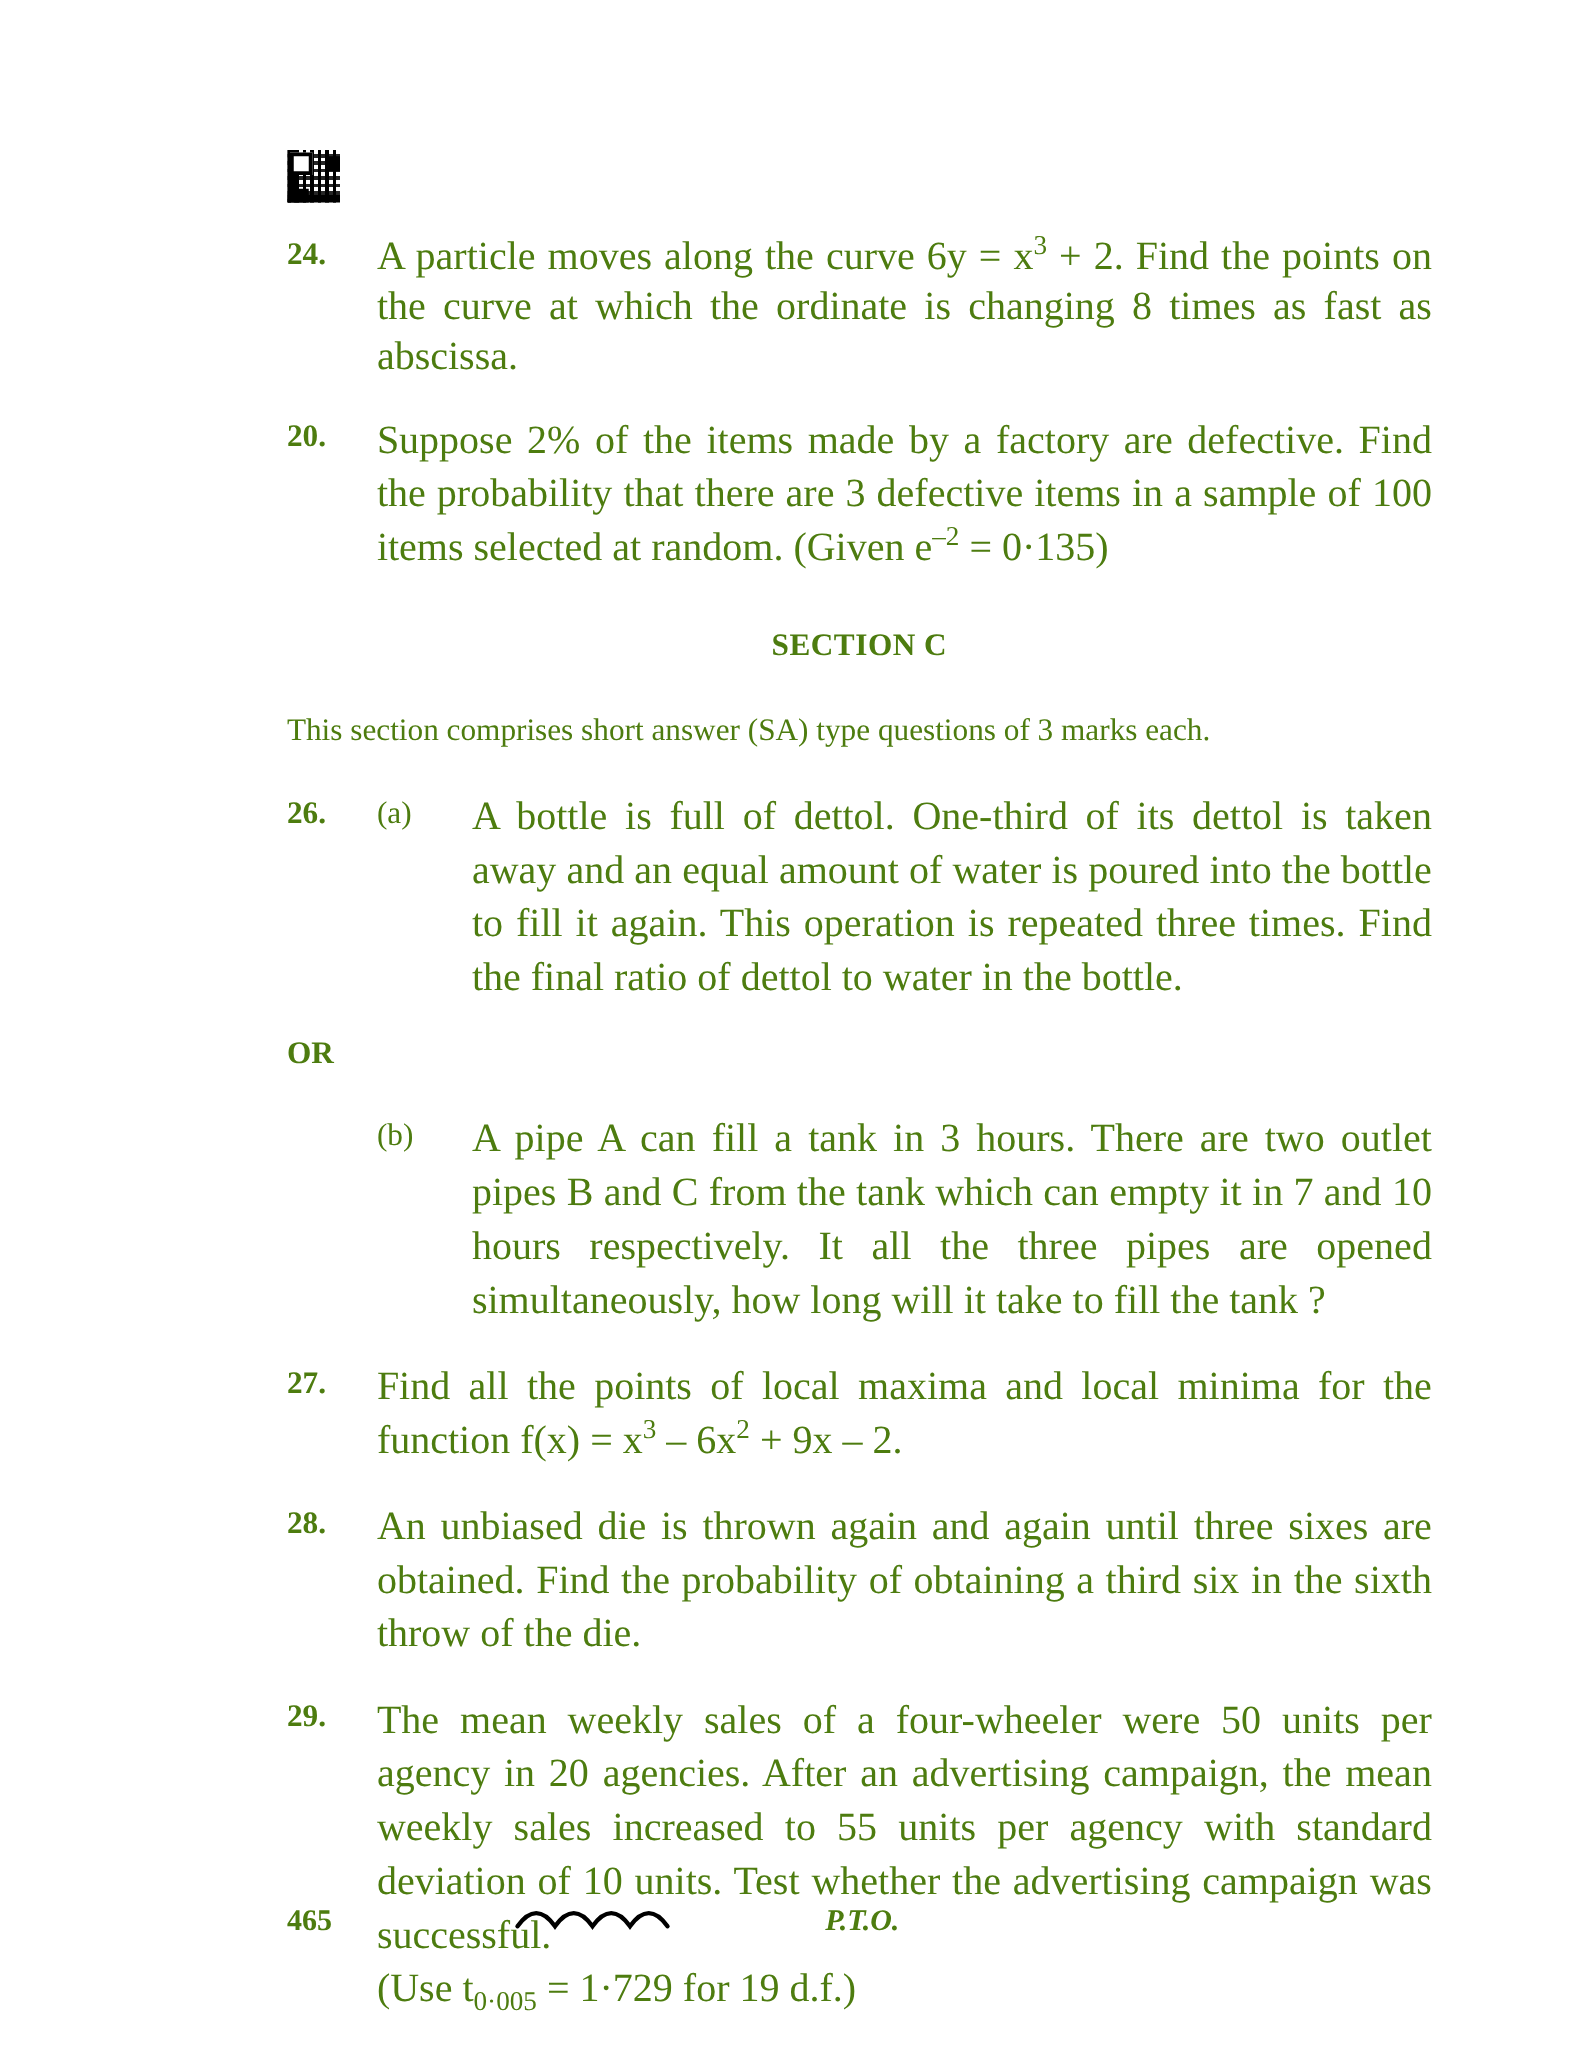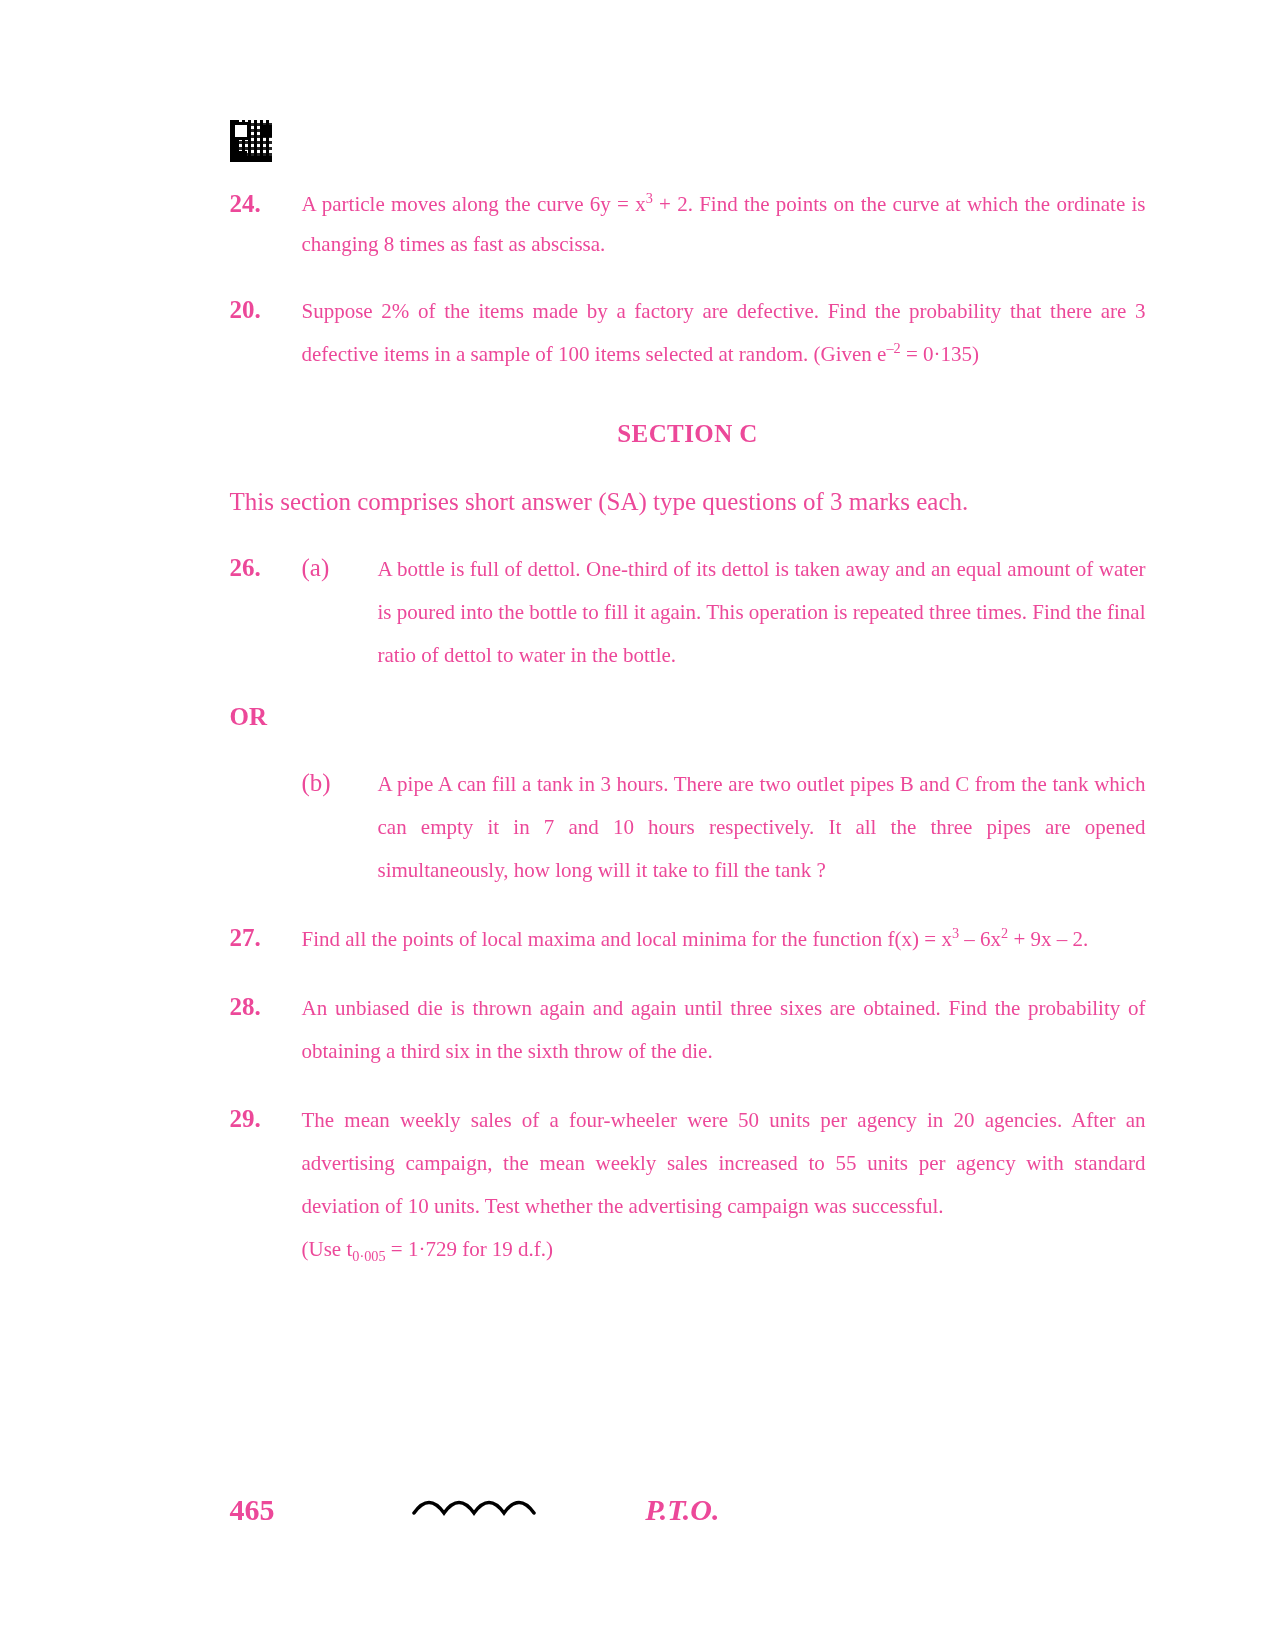--- a/index.html
+++ b/index.html
@@ -7,21 +7,21 @@
     padding: 0;
     background: #ffffff;
   }
   .page {
     position: relative;
     width: 1088px;
     height: 1651px;
     margin: 0 auto;
     background: #ffffff;
     font-family: "Liberation Serif", serif;
-    color: #ec4899;
+    color: #4d7c0f;
     box-sizing: border-box;
   }
   .content {
     position: absolute;
     left: 136px;
     top: 120px;
     width: 916px;
   }
 
   
@@ -72,21 +72,21 @@
     font-size: 25px;
     line-height: 40px;
   }
   .qlabel {
     flex: 0 0 76px;
     font-size: 25px;
     line-height: 40px;
   }
   .qbody {
     flex: 1 1 auto;
-    font-size: 21px;
+    font-size: 32px;
     line-height: 40px;
     text-align: justify;
     text-justify: inter-word;
   }
   .qbody.loose { line-height: 43px; }
   .nojust { text-align: left; }
 
   sup { font-size: 0.68em; vertical-align: super; line-height: 0; }
   sub { font-size: 0.68em; vertical-align: sub; line-height: 0; }
 
@@ -106,24 +106,24 @@
     font-weight: bold;
     font-size: 25px;
     margin: 18px 0 32px 0;
   }
 
   
   .footer {
     position: absolute;
     left: 136px;
     right: 136px;
-    bottom: 124px;
+    bottom: 100px;
     display: flex;
     align-items: center;
-    font-size: 30px;
+    font-size: 24px;
   }
   .footer-left {
     font-weight: bold;
     width: 150px;
   }
   .footer-wave {
     width: 190px;
     display: flex;
     justify-content: center;
   }

